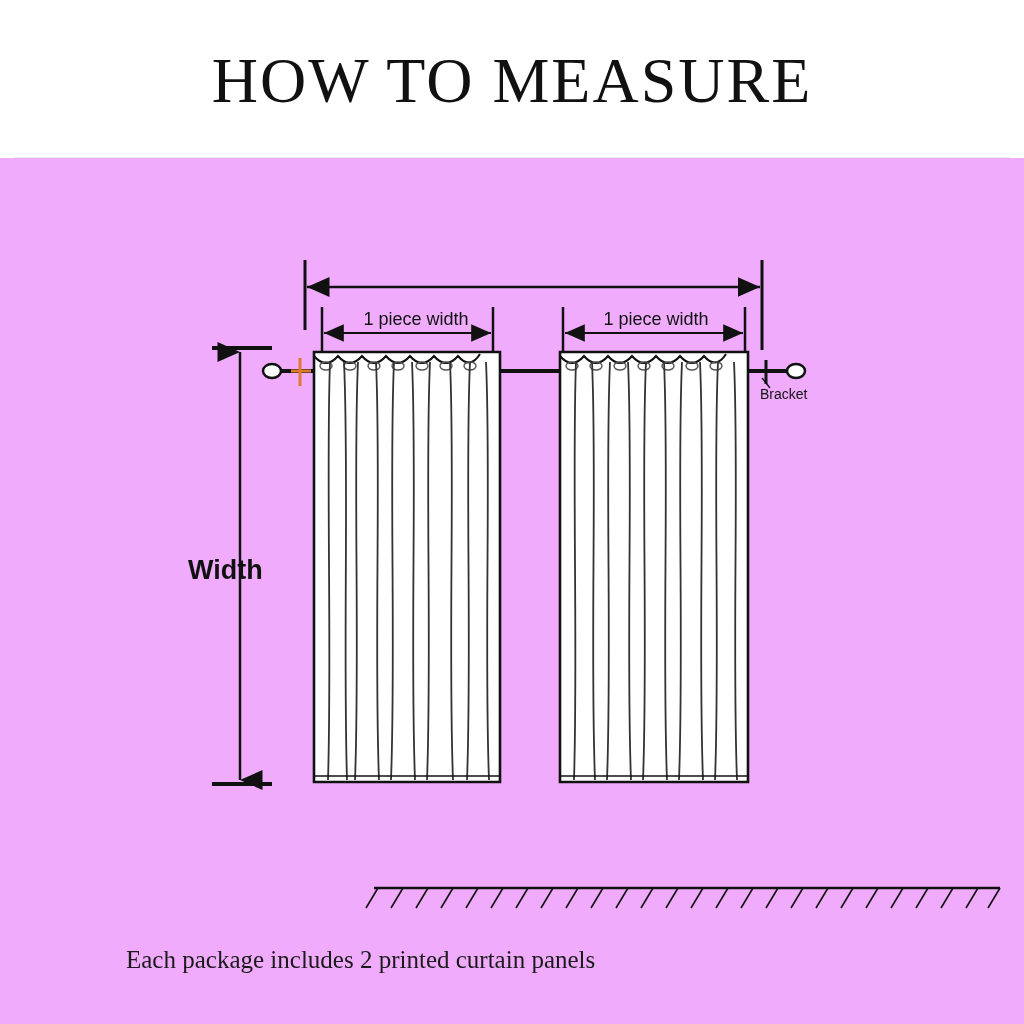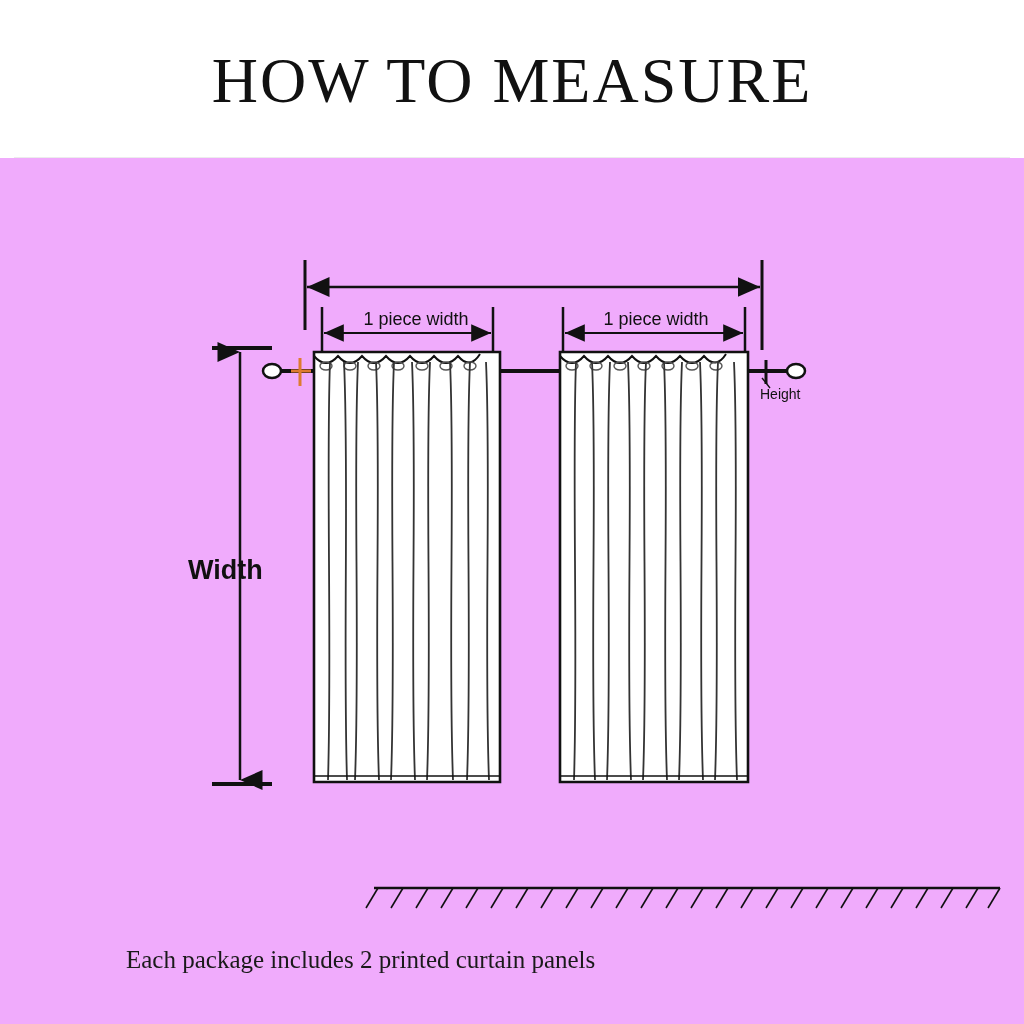--- a/index.html
+++ b/index.html
@@ -230,19 +230,19 @@
         <line x1="953" y1="888" x2="941" y2="908"></line>
         <line x1="978" y1="888" x2="966" y2="908"></line>
         <line x1="1000" y1="888" x2="988" y2="908"></line>
       </g>
     </g>
   </svg>
 
   <div class="lbl lbl-piece lbl-piece-left">1 piece width</div>
   <div class="lbl lbl-piece lbl-piece-right">1 piece width</div>
   <div class="lbl lbl-height">Width</div>
-  <div class="lbl lbl-bracket">Height</div>
+  <div class="lbl lbl-bracket">Bracket</div>
 
   <div class="footer-note">
     <span>Each package includes 2 printed curtain panels</span>
   </div>
 
 </div>
 
 </body></html>

